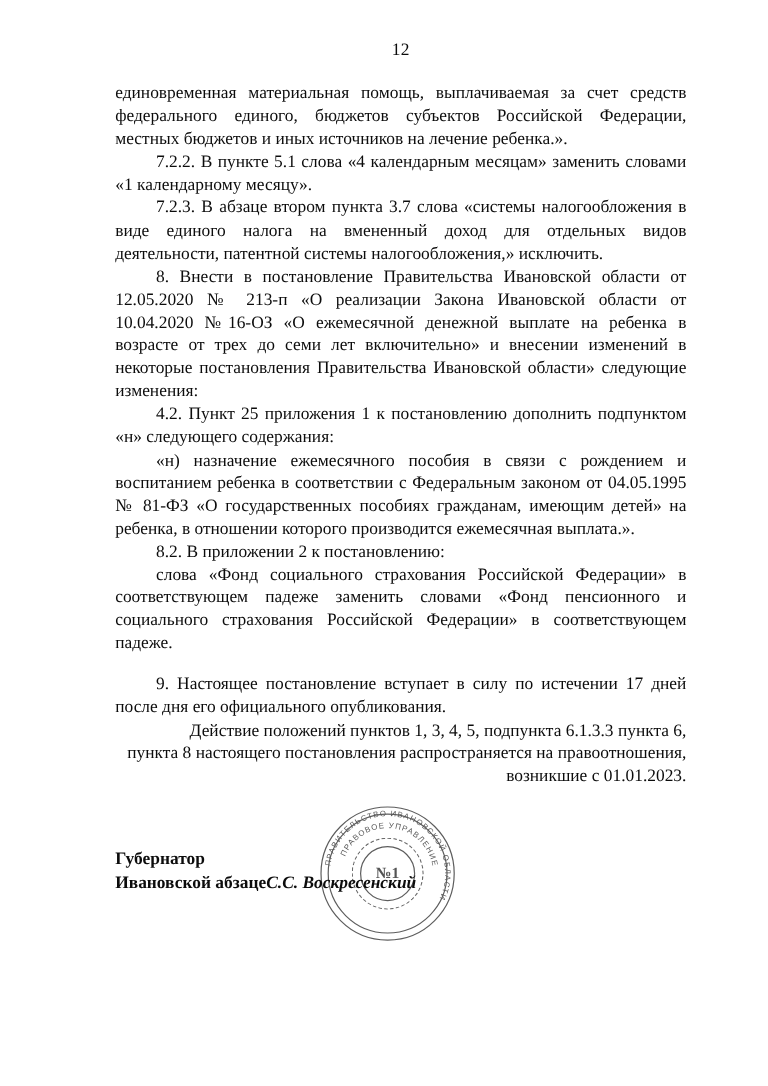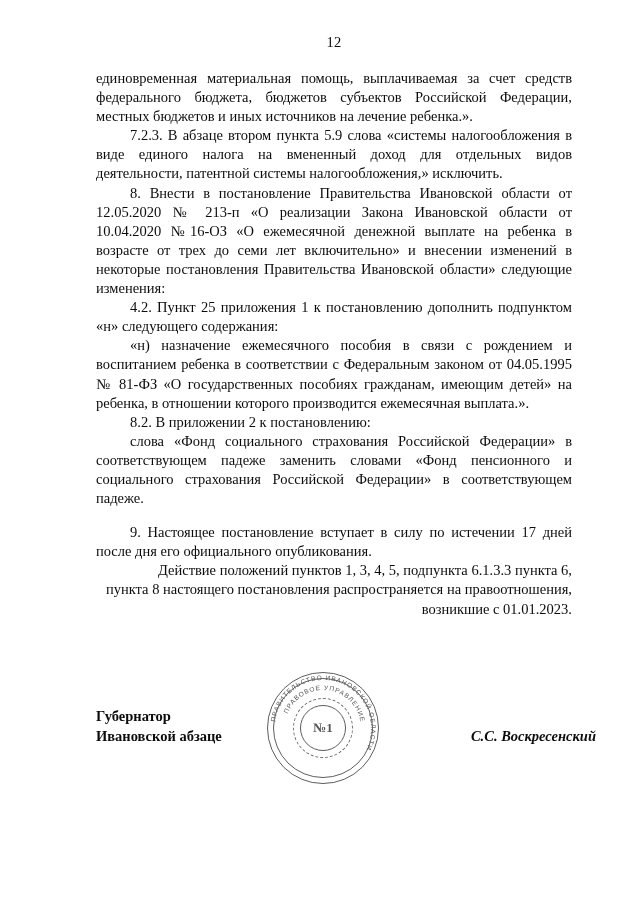--- a/index.html
+++ b/index.html
@@ -48,21 +48,21 @@
   }
   .gap-md { height: 15px; }
 
   
   .signature-block {
     position: absolute;
     left: 96px;
     right: 36px;
     top: 706px;
     display: flex;
-    justify-content: space-between;
+    justify-content: flex-start;
     align-items: flex-start;
     font-size: 14.5px;
     font-weight: bold;
   }
   .sig-left {
     line-height: 20px;
   }
   .sig-right {
     line-height: 20px;
     padding-top: 20px;
@@ -114,22 +114,23 @@
   }
 </style>
 </head>
 <body>
 
 <div class="page">
 
   <div class="page-number">12</div>
 
   <div class="body-text">
-    <p class="para noindent">единовременная материальная помощь, выплачиваемая за счет средств федерального бюджета, бюджетов субъектов Российской Федерации, местных бюджетов и иных источников на лечение ребенка.».</p>
-    <p class="para">7.2.3. В абзаце втором пункта 5.9 слова «системы налогообложения в виде единого налога на вмененный доход для отдельных видов деятельности, патентной системы налогообложения,» исключить.</p>
+    <p class="para noindent">единовременная материальная помощь, выплачиваемая за счет средств федерального единого, бюджетов субъектов Российской Федерации, местных бюджетов и иных источников на лечение ребенка.».</p>
+    <p class="para">7.2.2. В пункте 5.1 слова «4 календарным месяцам» заменить словами «1 календарному месяцу».</p>
+    <p class="para">7.2.3. В абзаце втором пункта 3.7 слова «системы налогообложения в виде единого налога на вмененный доход для отдельных видов деятельности, патентной системы налогообложения,» исключить.</p>
     <p class="para">8. Внести в постановление Правительства Ивановской области от 12.05.2020 № 213-п «О реализации Закона Ивановской области от 10.04.2020 №16-ОЗ «О ежемесячной денежной выплате на ребенка в возрасте от трех до семи лет включительно» и внесении изменений в некоторые постановления Правительства Ивановской области» следующие изменения:</p>
     <p class="para">4.2. Пункт 25 приложения 1 к постановлению дополнить подпунктом «н» следующего содержания:</p>
     <p class="para">«н) назначение ежемесячного пособия в связи с рождением и воспитанием ребенка в соответствии с Федеральным законом от 04.05.1995 № 81-ФЗ «О государственных пособиях гражданам, имеющим детей» на ребенка, в отношении которого производится ежемесячная выплата.».</p>
     <p class="para">8.2. В приложении 2 к постановлению:</p>
     <p class="para">слова «Фонд социального страхования Российской Федерации» в соответствующем падеже заменить словами «Фонд пенсионного и социального страхования Российской Федерации» в соответствующем падеже.</p>
     <div class="gap-md"></div>
     <p class="para">9. Настоящее постановление вступает в силу по истечении 17 дней после дня его официального опубликования.</p>
     <p class="para">Действие положений пунктов 1, 3, 4, 5, подпункта 6.1.3.3 пункта 6, пункта 8 настоящего постановления распространяется на правоотношения, возникшие с 01.01.2023.</p>
   </div>
 

